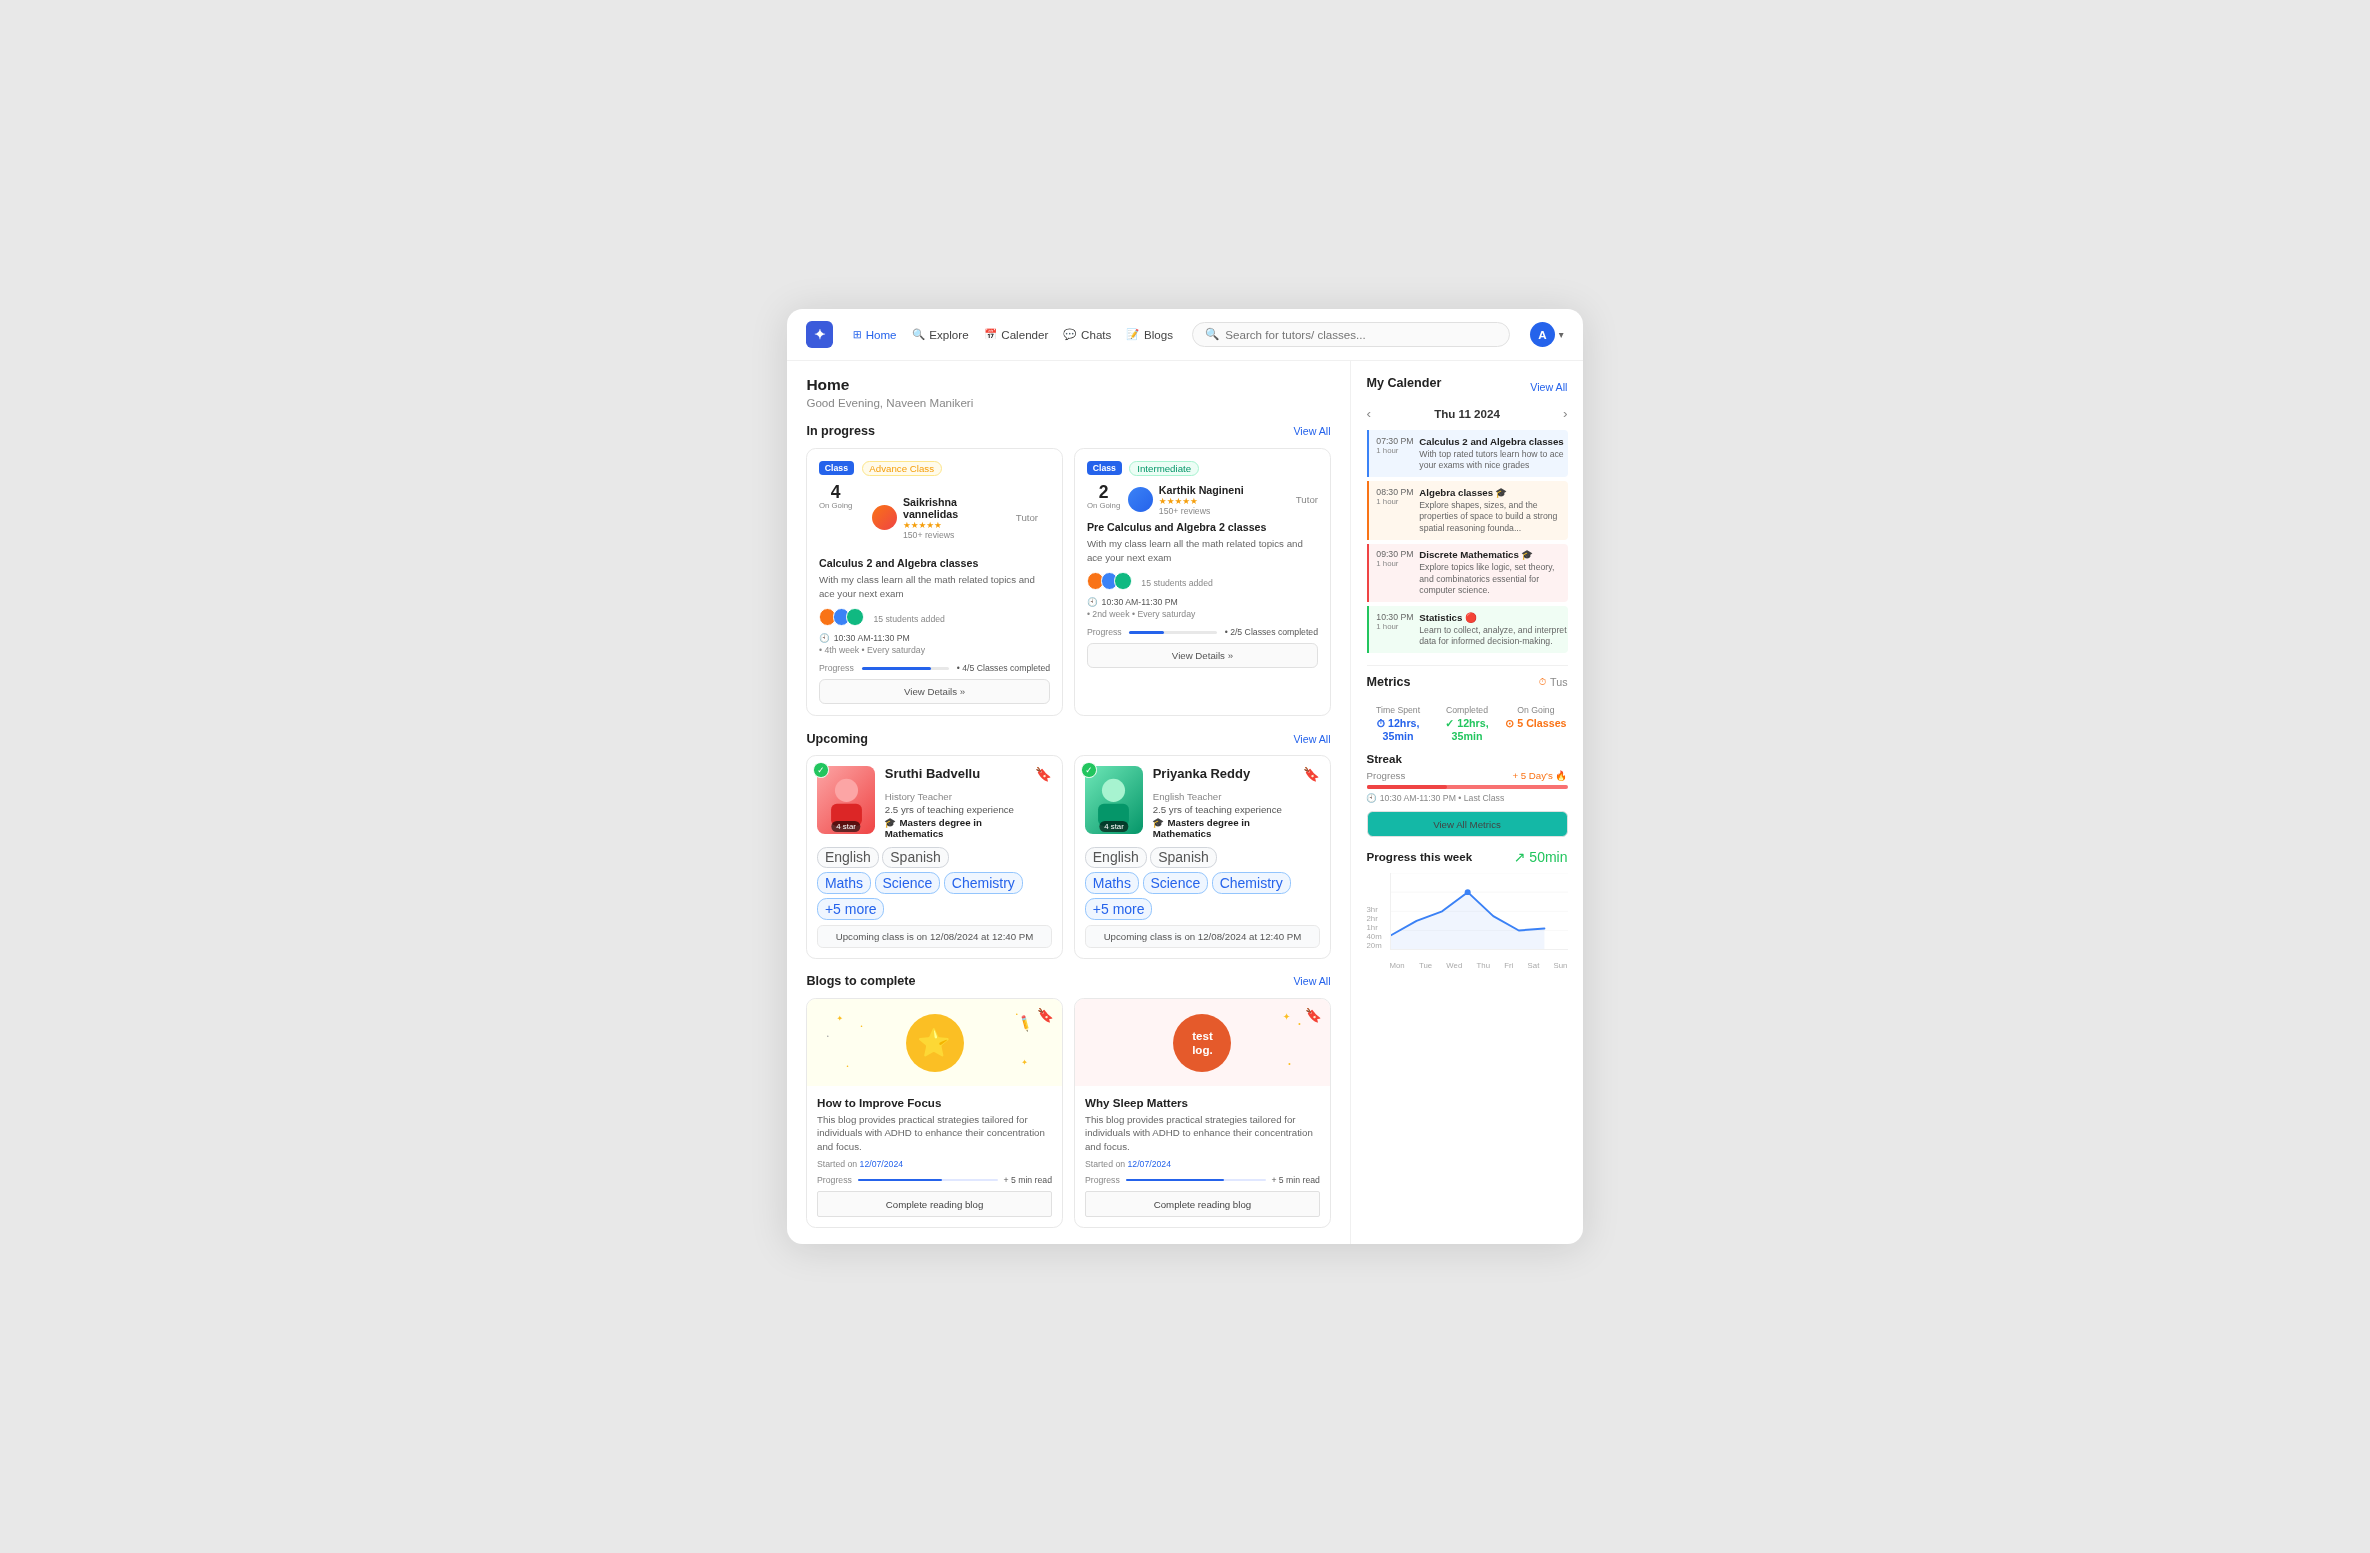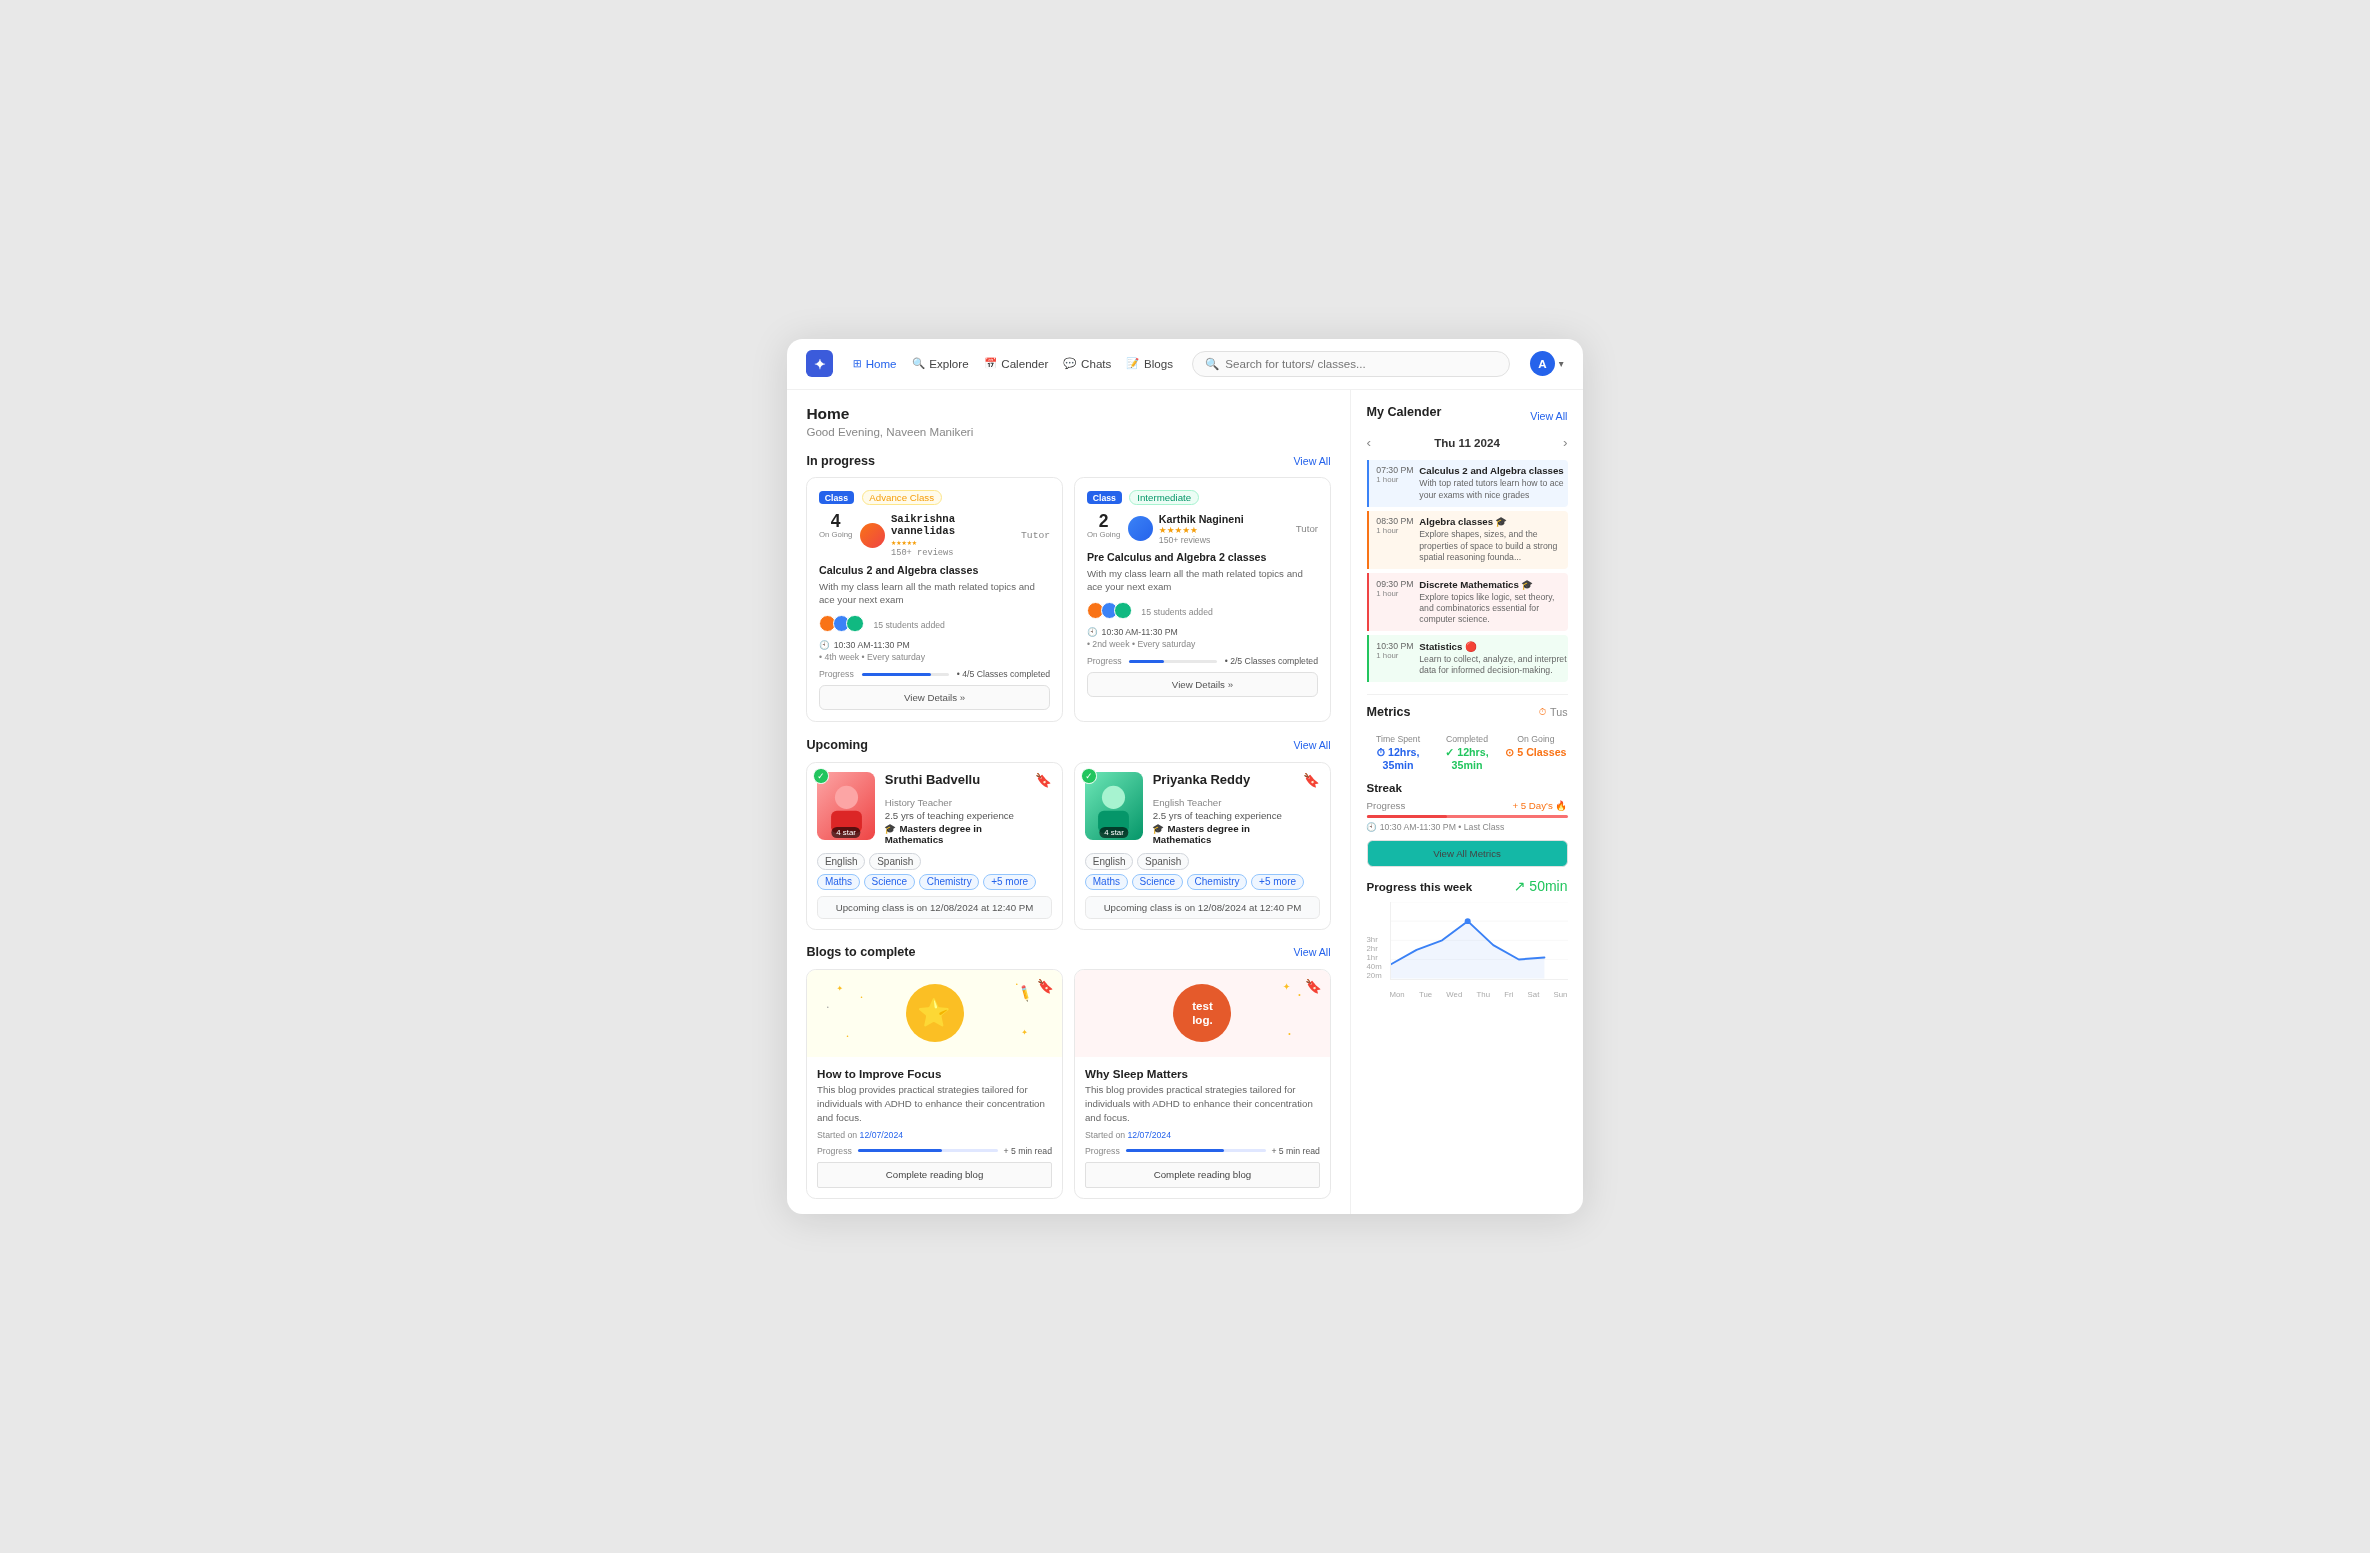--- a/index.html
+++ b/index.html
@@ -221,21 +221,21 @@
       display: flex; align-items: flex-start; gap: 9.7px; margin-bottom: 7.8px;
     }
     .teacher-info { flex: 1; }
     .teacher-name { font-size: 13px; font-weight: 700; color: #222; margin-bottom: 10px; }
     .teacher-role { font-size: 9.7px; color: #888; margin-bottom: 1.9px; }
     .teacher-exp { font-size: 9.7px; color: #555; margin-bottom: 1.9px; }
     .teacher-degree { font-size: 9.7px; font-weight: 600; color: #222; }
     .bookmark-icon { font-size: 13.6px; color: #888; cursor: pointer; flex-shrink: 0; }
     .tags-row { display: flex; gap: 3.9px; flex-wrap: wrap; margin-bottom: 3.9px; }
     .tag {
-      font-size: 10px; padding: 1.9px 6.8px;
+      font-size: 14px; padding: 1.9px 6.8px;
       border: 1px solid #d1d5db;
       border-radius: 9.7px;
       color: #555;
       background: #f9fafb;
     }
     .tag.blue { border-color: #93c5fd; color: #2563eb; background: #eff6ff; }
     .upcoming-time {
       font-size: 9.7px; color: #555;
       background: #f9fafb;
       border: 1px solid #e8e8e8;
@@ -434,21 +434,21 @@
         <div class="card">
           <div class="card-header">
             <span class="class-badge">Class</span>
             <span class="level-badge">Advance Class</span>
           </div>
           <div style="display:flex; gap:7.8px; align-items:flex-start; margin-bottom:5.8px;">
             <div style="text-align:center; flex-shrink:0;">
               <div class="class-number">4</div>
               <div class="on-going">On Going</div>
             </div>
-            <div class="tutor-row" style="flex:1; margin:0;font-family:Liberation Mono, monospace;">
+            <div class="tutor-row" style="flex:1; margin:12px;">
               <div class="tutor-avatar"></div>
               <div style="flex:1;">
                 <div class="tutor-name">Saikrishna vannelidas</div>
                 <div class="stars">★★★★★</div>
                 <div class="reviews">150+ reviews</div>
               </div>
               <span class="tutor-label">Tutor</span>
             </div>
           </div>
           <div class="class-title">Calculus 2 and Algebra classes</div>

